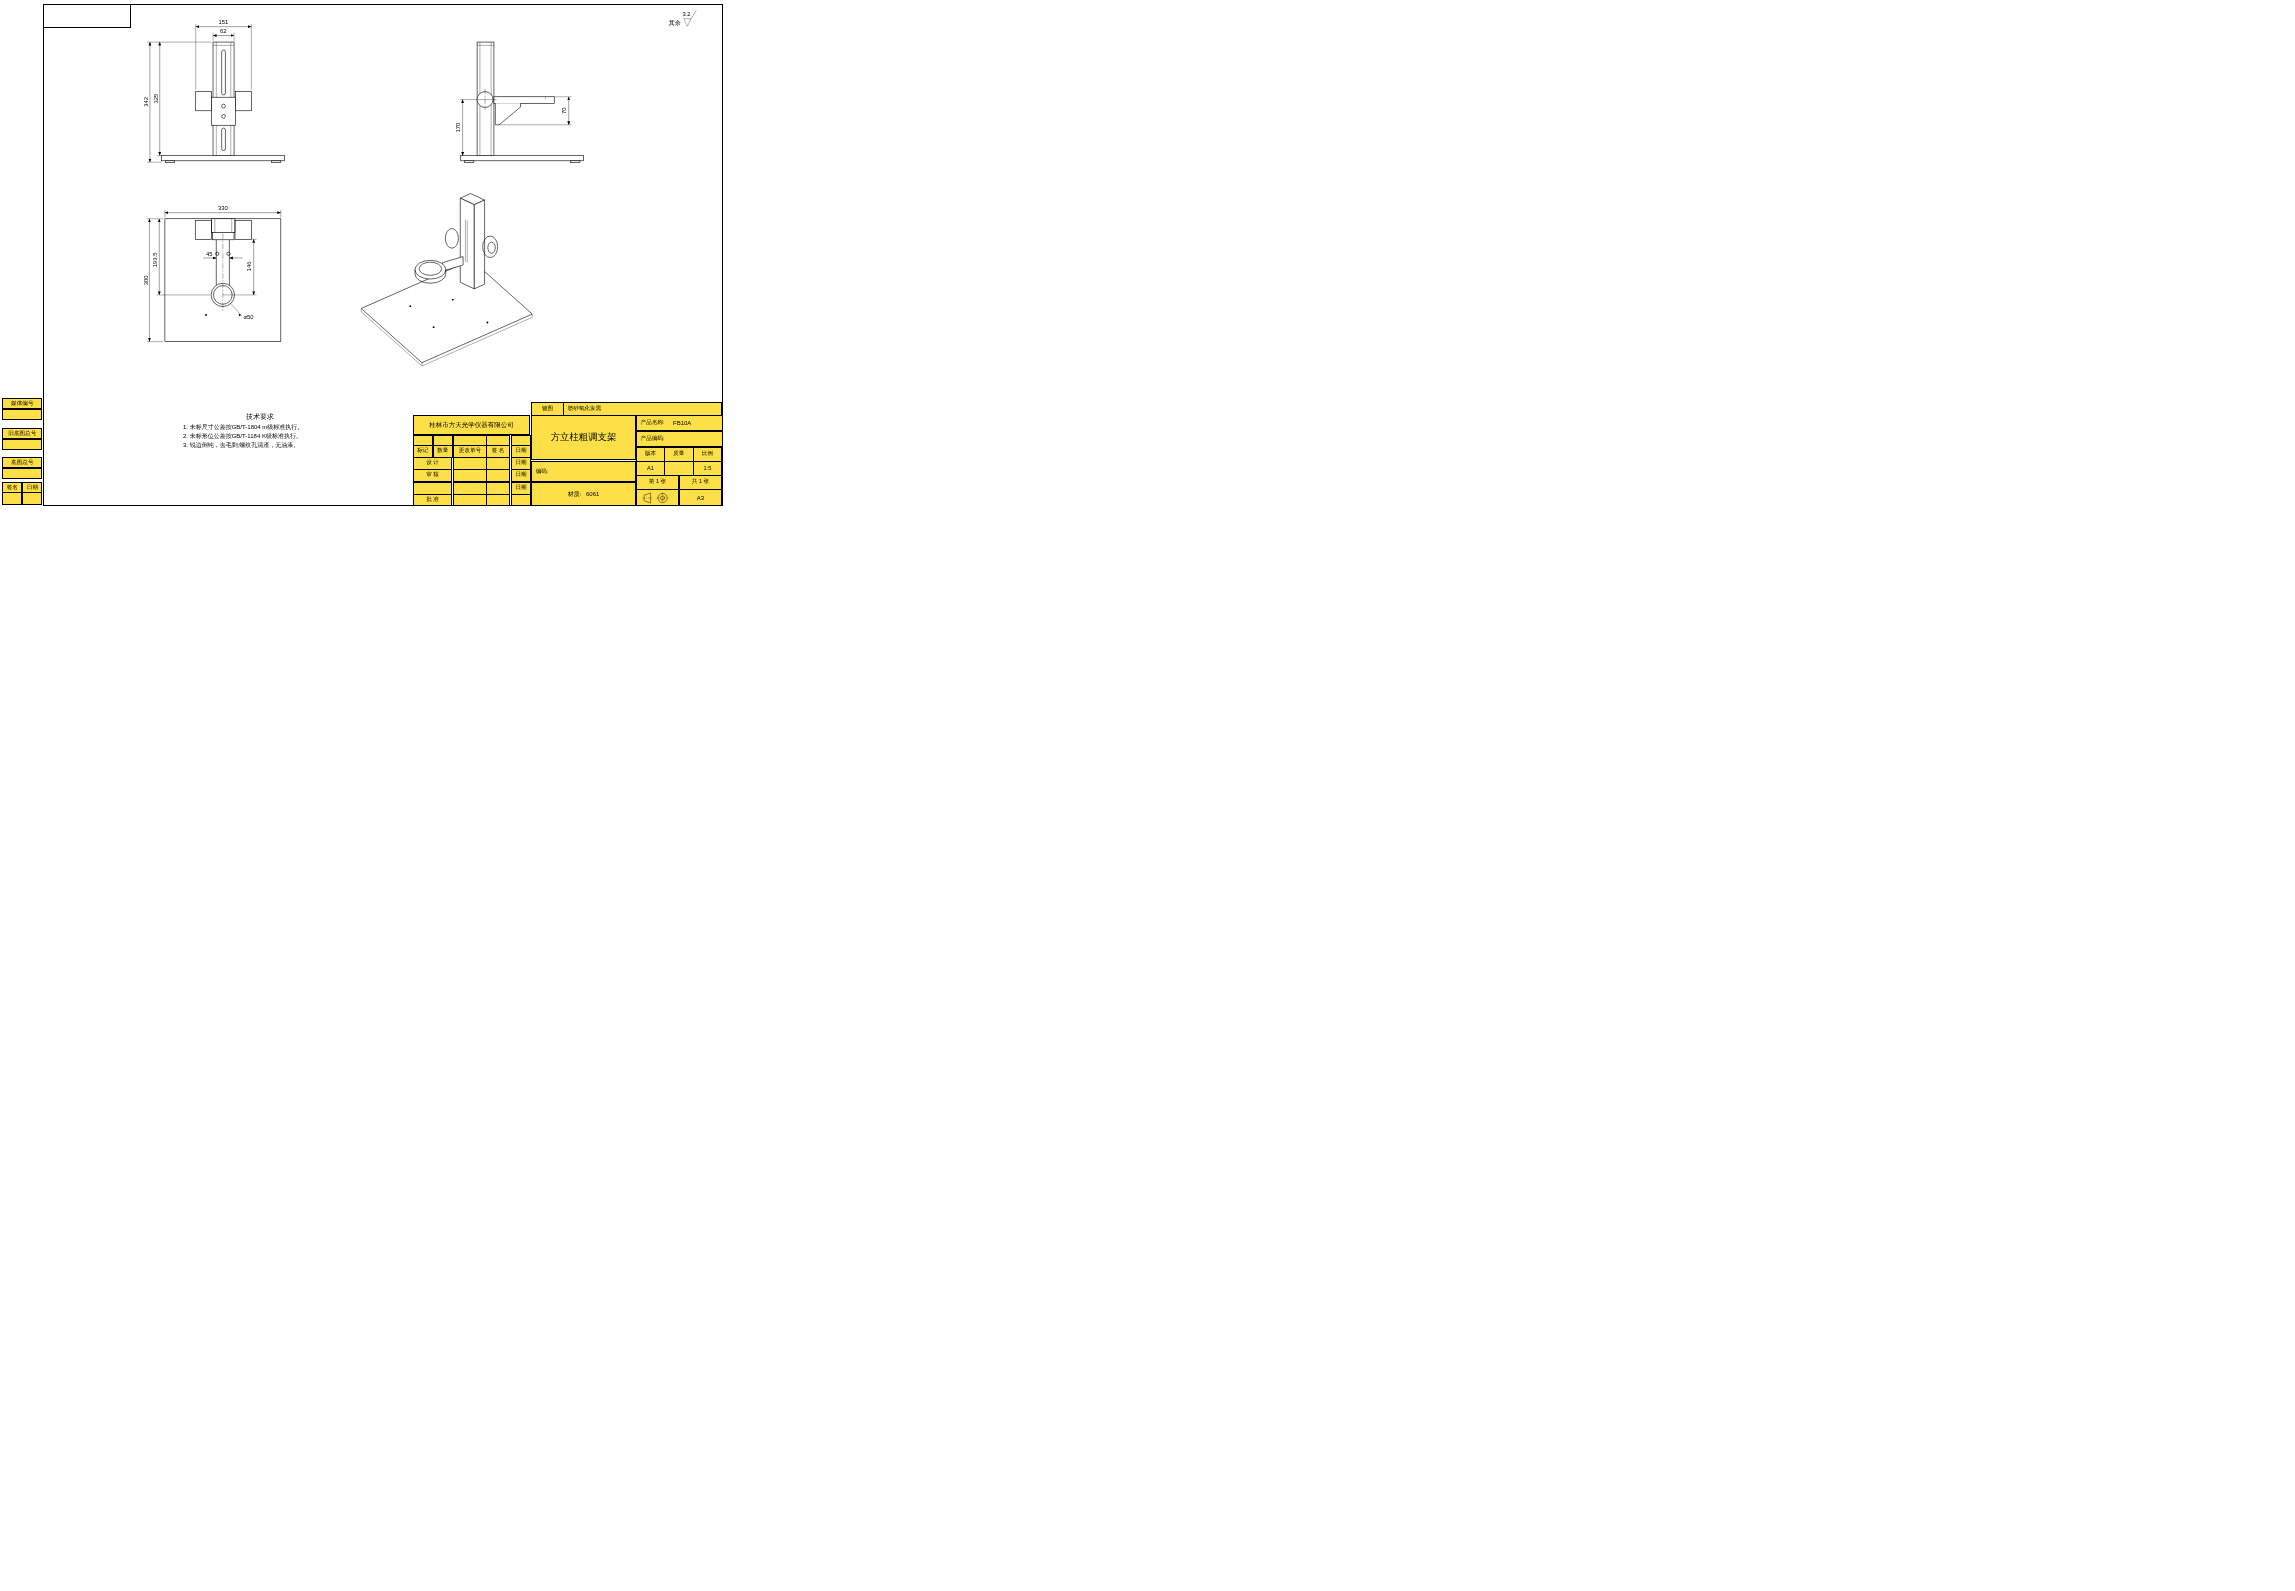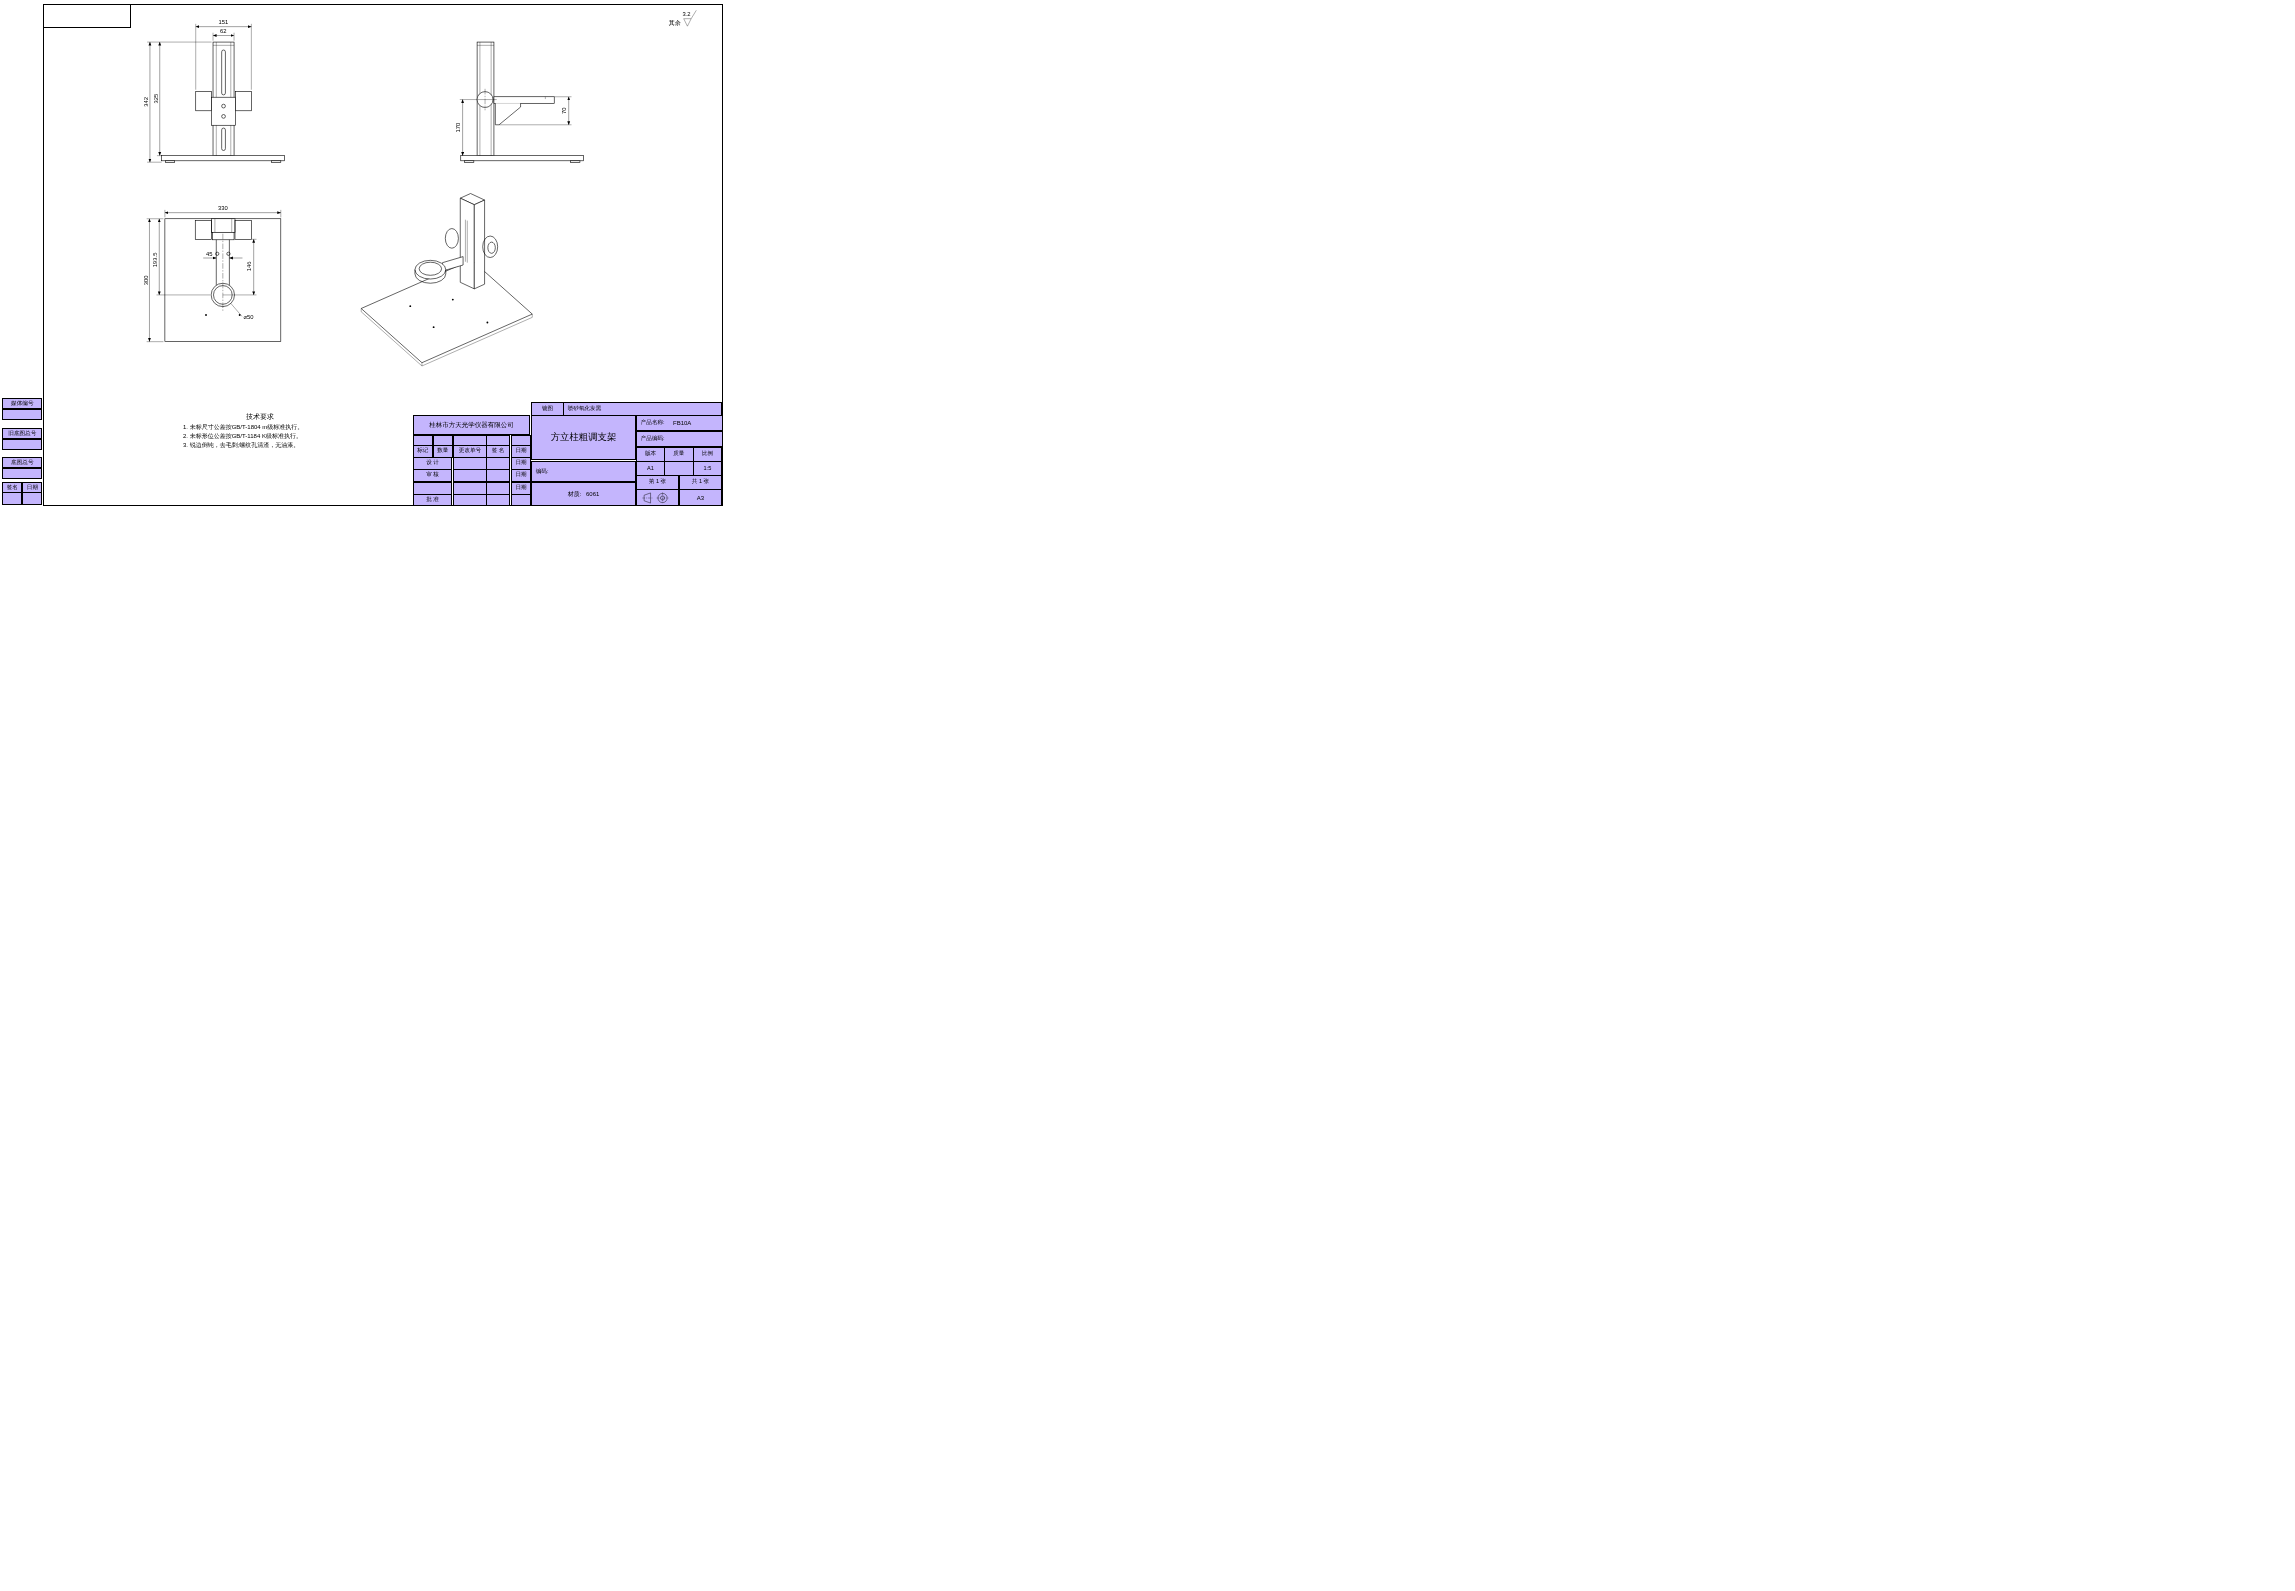--- a/index.html
+++ b/index.html
@@ -2,21 +2,21 @@
 <html style="font-size:7.5px"><head>
 <meta charset="utf-8">
 <style>
   * { margin:0; padding:0; box-sizing:border-box; }
   html,body { background:#ffffff; }
   body { font-family:"Liberation Sans","DejaVu Sans",sans-serif; color:#000; }
   .page { position:relative; width:735px; height:509px; background:#fff; overflow:hidden; }
   .frame { position:absolute; left:43px; top:3.7px; width:680px; height:502px; border:0.7px solid #000; }
   .box { position:absolute; border:0.5px solid #000; background:#fff; }
   .cell { position:absolute; border:0.5px solid #000; display:flex; align-items:center; justify-content:center;
-          font-size:5.6px; white-space:nowrap; background:#c4b5fd; }
+          font-size:5.6px; white-space:nowrap; background:#fde047; }
   .cell.l { justify-content:flex-start; padding-left:3.7px; }
   svg.draw { position:absolute; left:0; top:0; }
   .ol  { stroke:#000; stroke-width:1.3; fill:none; }
   .olf { stroke:#000; stroke-width:1.3; fill:#fff; }
   .thin{ stroke:#000; stroke-width:0.7; fill:none; }
   .dim { stroke:#000; stroke-width:0.8; fill:none; }
   .cl  { stroke:#000; stroke-width:0.7; fill:none; stroke-dasharray:12 3 3 3; }
   text.d { font-size:12.5px; fill:#000; text-anchor:middle; font-family:"Liberation Sans","DejaVu Sans",sans-serif; }
   .techreq { position:absolute; left:183px; top:412px; width:154px; }
   .tr-title { text-align:center; font-size:7px; margin-bottom:1.4px; }

